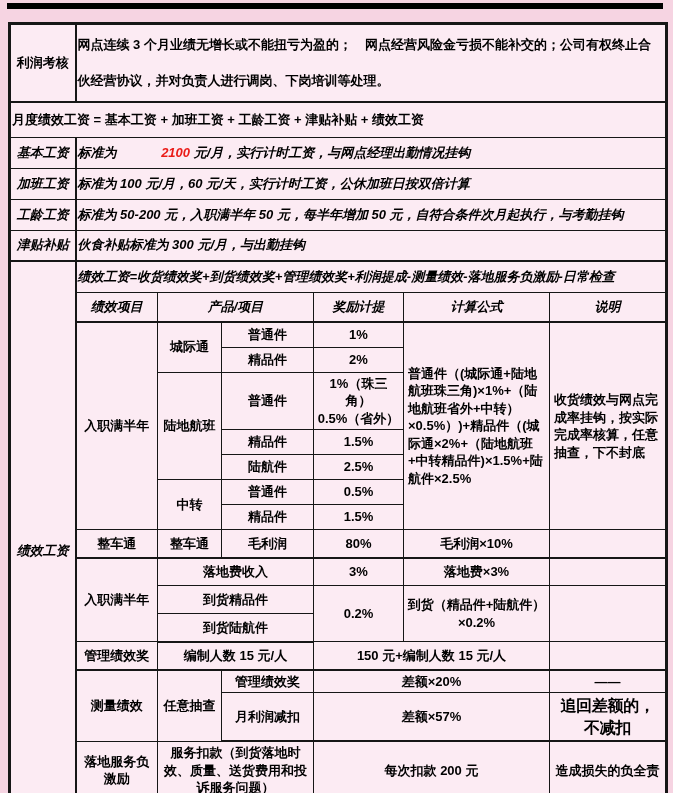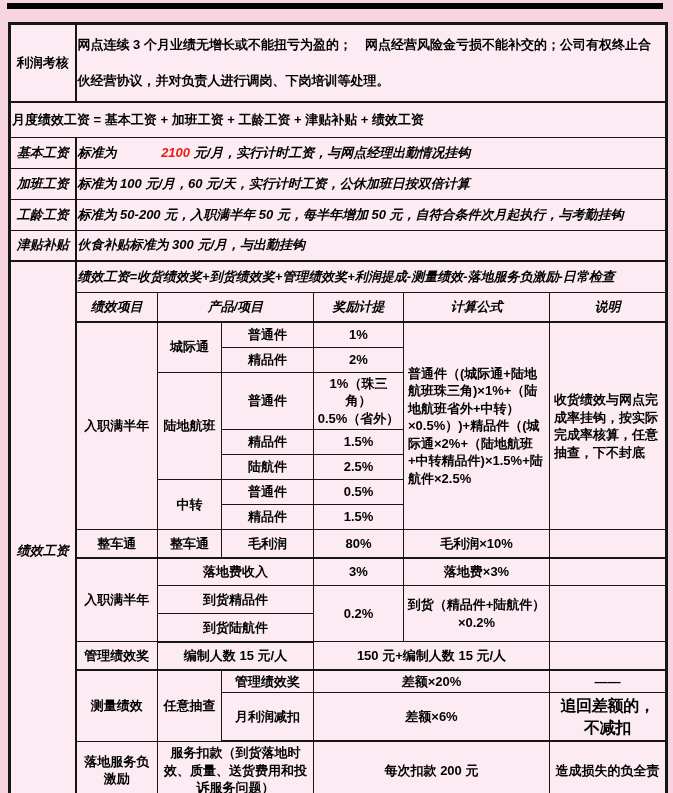--- a/index.html
+++ b/index.html
@@ -178,21 +178,21 @@
 
   <tr class="r-xs">
     <td rowspan="2">测量绩效</td>
     <td rowspan="2">任意抽查</td>
     <td>管理绩效奖</td>
     <td colspan="2">差额×20%</td>
     <td>——</td>
   </tr>
   <tr class="r-xs thick-b">
     <td>月利润减扣</td>
-    <td colspan="2">差额×6%</td>
+    <td colspan="2">差额×57%</td>
     <td class="tight">追回差额的，不减扣</td>
   </tr>
 
   <tr class="r-land thick-b">
     <td>落地服务负激励</td>
     <td colspan="2">服务扣款（到货落地时效、质量、送货费用和投诉服务问题）</td>
     <td colspan="2">每次扣款 200 元</td>
     <td>造成损失的负全责</td>
   </tr>
 

